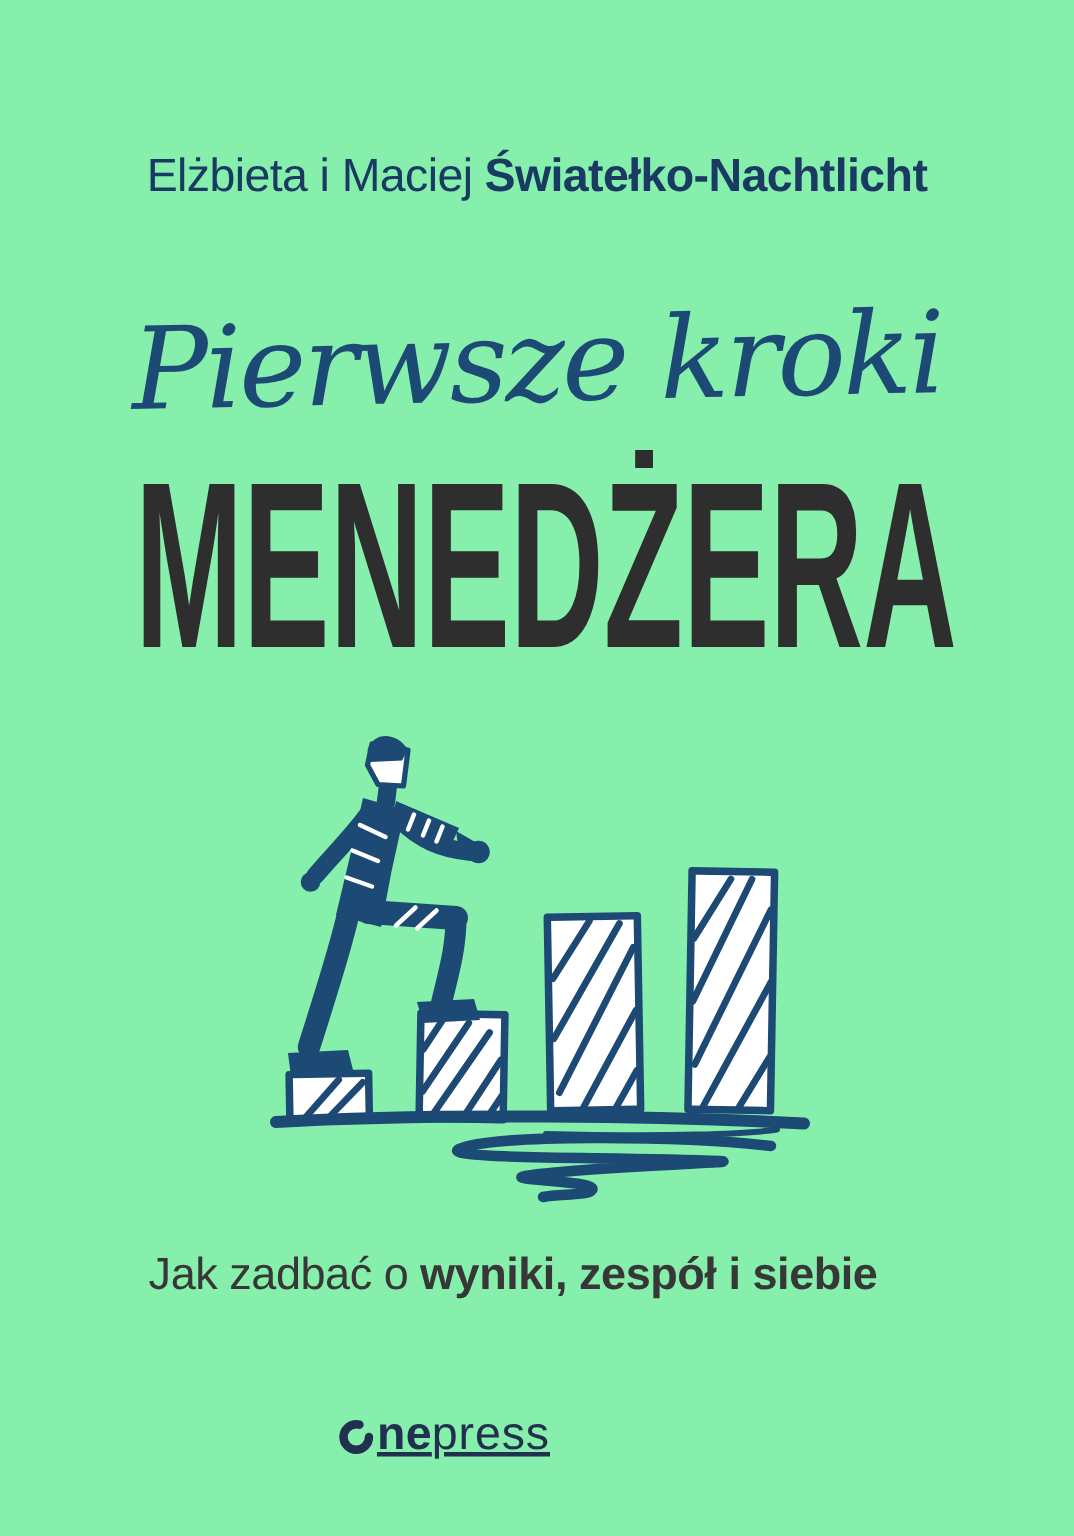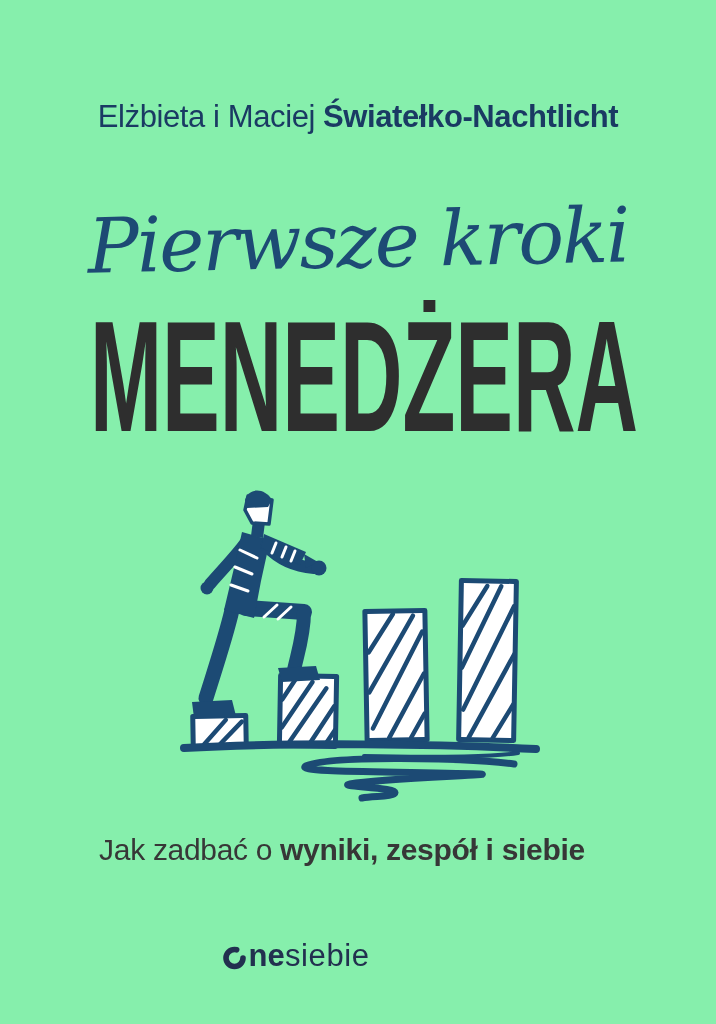--- a/index.html
+++ b/index.html
@@ -64,20 +64,21 @@
   }
   .publisher {
     position: absolute;
     top: 938px;
     left: 0;
     width: 592px;
     display: flex;
     justify-content: center;
     align-items: center;
     color: #22304f;
+    text-decoration: underline;
   }
   .publisher .o-icon { display: inline-block; margin-right: 1px; }
   .publisher .p-bold { font-weight: 700; font-size: 31px; letter-spacing: 0.2px; }
   .publisher .p-light { font-weight: 400; font-size: 31px; letter-spacing: 0.6px; }
 </style>
 </head>
 <body>
 
 <div class="cover">
 
@@ -180,16 +181,16 @@
 
   <div class="subtitle">
     <span>Jak zadbać o</span><span class="bold">wyniki, zespół i siebie</span>
   </div>
 
   <div class="publisher">
     <svg class="o-icon" width="25" height="30" viewBox="0 0 25 30">
       <circle cx="12.5" cy="17" r="8.5" fill="none" stroke="#22304f" stroke-width="5.6" stroke-dasharray="42 12" stroke-linecap="round"></circle>
     </svg>
       <span class="p-bold">ne</span>
-      <span class="p-light">siebie</span>
+      <span class="p-light">press</span>
   </div>
 
 </div>
 
 </body></html>

